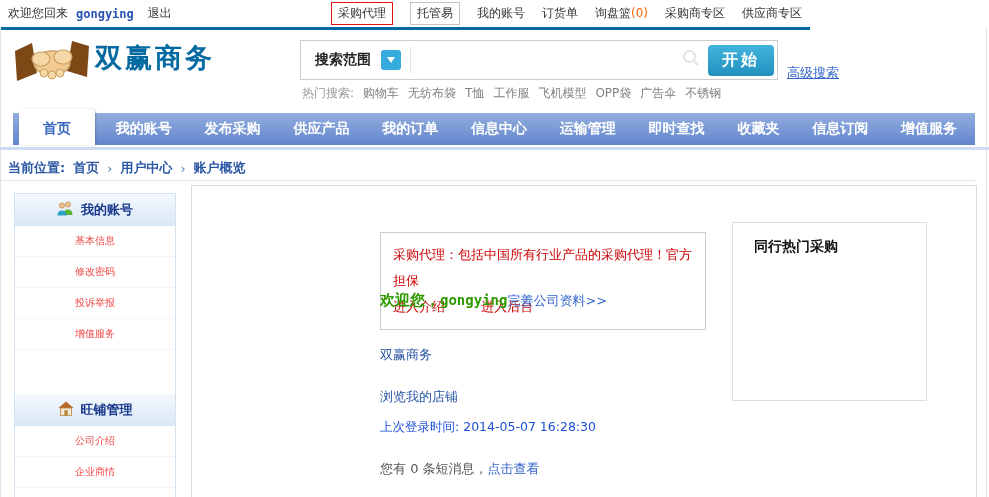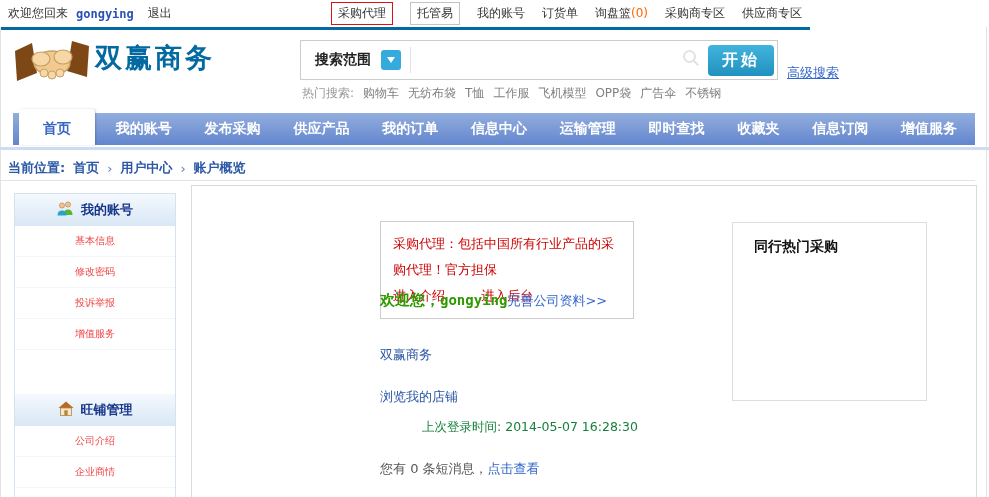--- a/index.html
+++ b/index.html
@@ -71,29 +71,29 @@
   .side-header { height:32px; background:linear-gradient(#f4f9fd,#d9e7f5);
                  display:flex; align-items:center; justify-content:center; gap:7px;
                  color:#16368c; font-weight:bold; font-size:13px; }
   .side-item { height:30px; display:flex; align-items:center; justify-content:center;
                color:#ef4444; font-size:10px; border-bottom:1px solid #f2f6fb; cursor:pointer; }
   .side-gap { height:44px; }
 
   
   .main-box { position:absolute; left:191px; top:185px; width:786px; height:312px;
               border:1px solid #dadada; border-bottom:none; background:#fff; box-sizing:border-box; }
-  .notice-box { position:absolute; left:188px; top:35px; width:254px; box-sizing:border-box;
+  .notice-box { position:absolute; left:188px; top:46px; width:326px; box-sizing:border-box;
                 border:1px solid #ccc; padding:9px 12px; color:#c00; font-size:13px; line-height:26px; }
   .notice-link { color:#c00; cursor:pointer; margin-right:32px; }
   .welcome-line { position:absolute; left:188px; top:105px; font-size:13px; }
   .wel-prefix { color:#2f9a00; font-weight:bold; font-size:15px; }
   .wel-user { color:#2f9a00; font-weight:bold; font-family:"DejaVu Sans Mono",monospace; font-size:14px; }
   .wel-link { color:#3366cc; cursor:pointer; }
   .main-link { position:absolute; left:188px; color:#2b57a5; font-size:13px; cursor:pointer; }
-  .last-login { position:absolute; left:188px; top:233px; color:#15803d; font-size:12.5px;margin-left:42px; }
+  .last-login { position:absolute; left:188px; top:233px; color:#1d4ed8; font-size:12.5px; }
   .messages { position:absolute; left:188px; top:274px; color:#555; font-size:13px; }
   .msg-link { color:#3366cc; cursor:pointer; }
   .right-panel { position:absolute; left:540px; top:36px; width:195px; height:179px;
                  border:1px solid #ddd; box-sizing:border-box; background:#fff; }
   .right-panel-title { margin:15px 0 0 21px; font-weight:bold; font-size:14px; color:#111; }
 </style>
 </head>
 <body>
 
 <div class="page">

